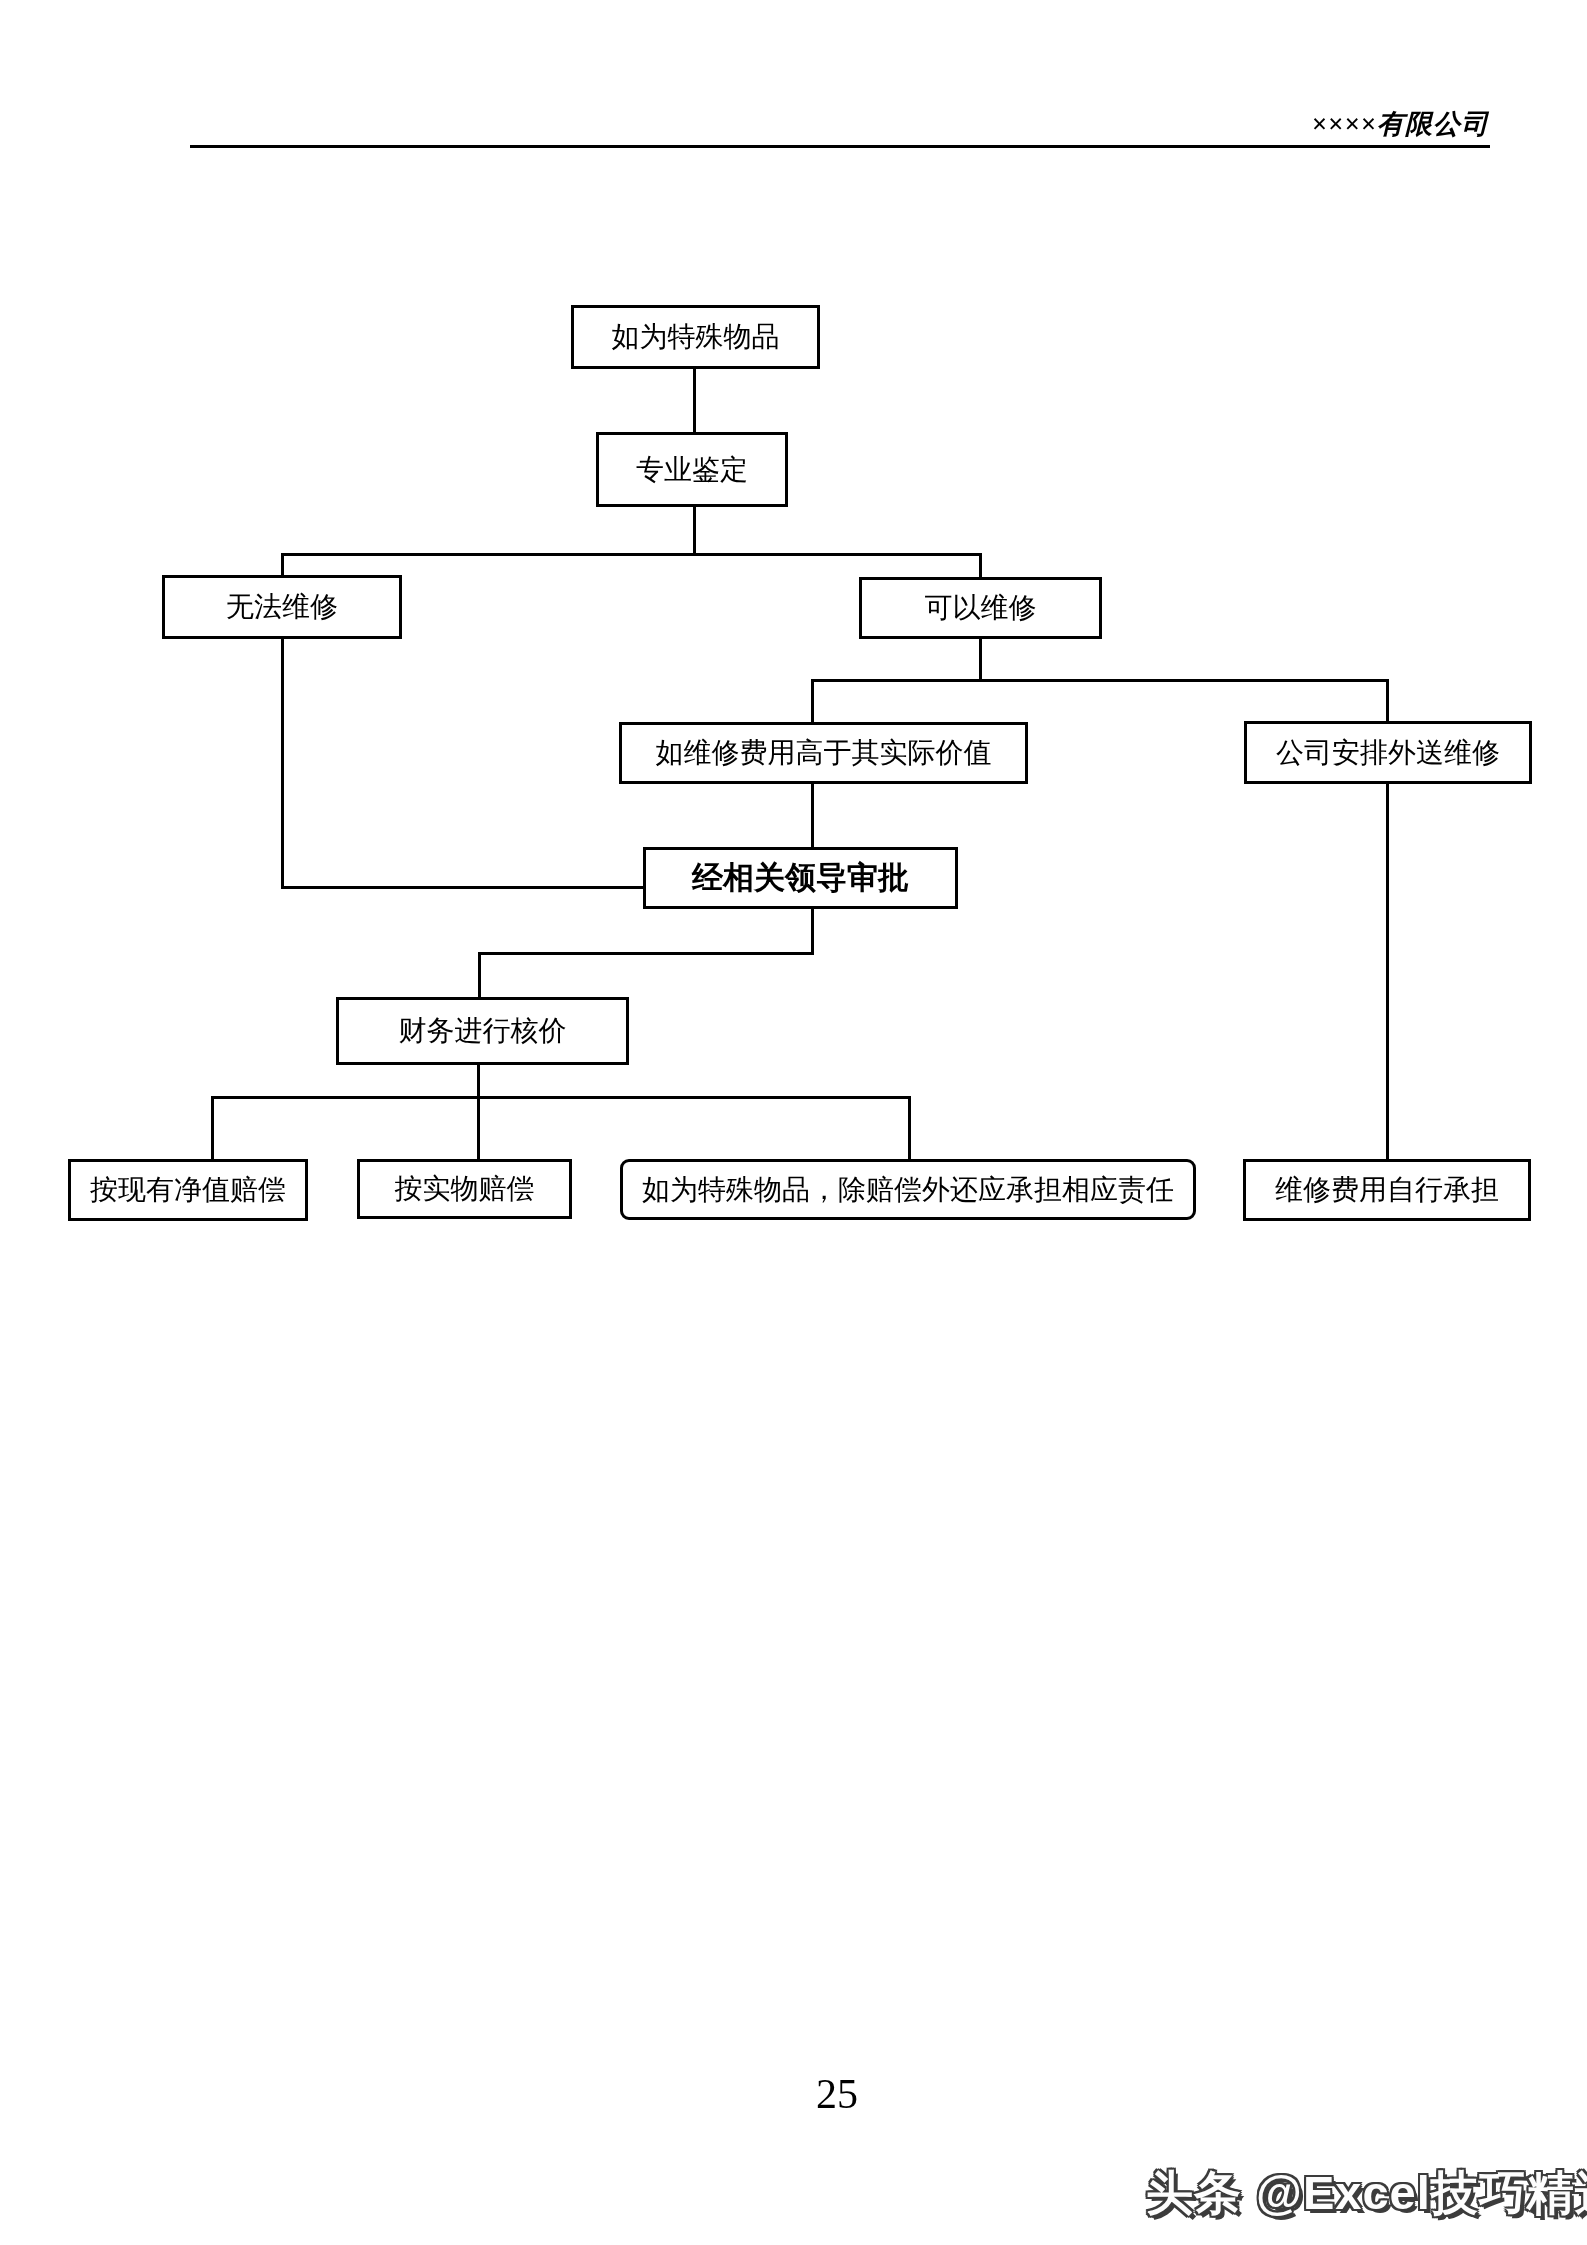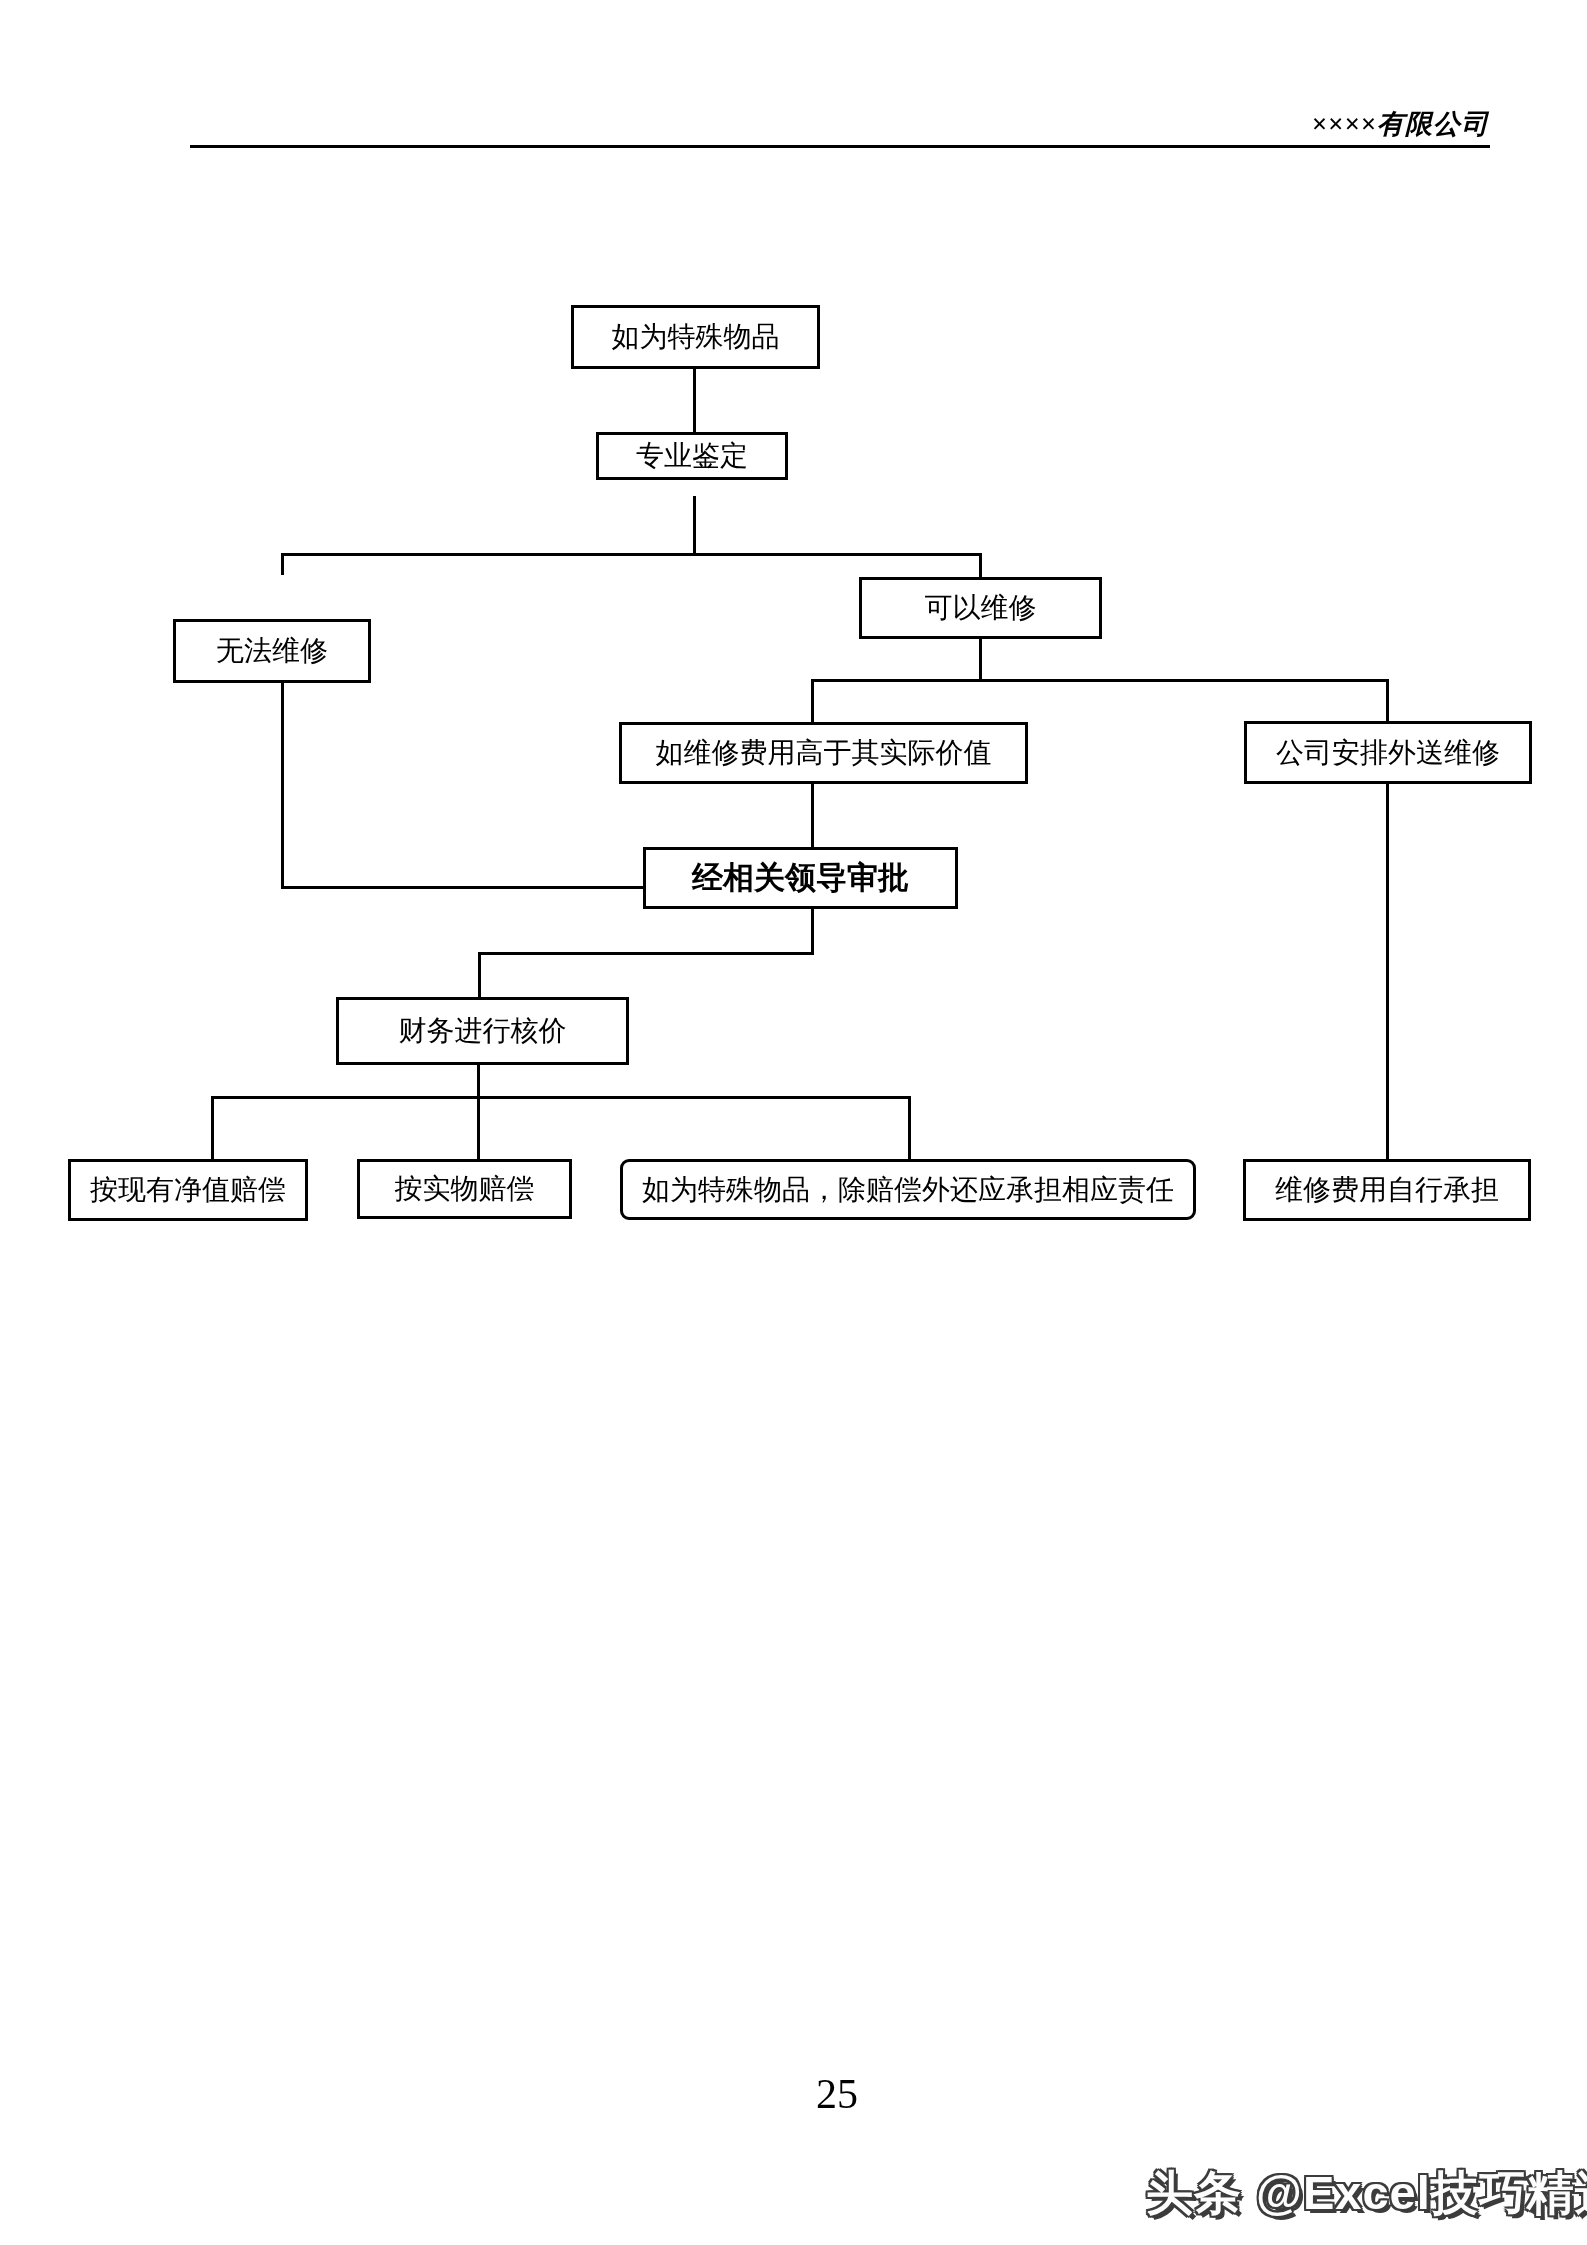--- a/index.html
+++ b/index.html
@@ -118,22 +118,22 @@
   <div class="line" style="left:811px;  top:909px;  width:3px;   height:46px;"></div>
   <div class="line" style="left:478px;  top:952px;  width:336px; height:3px;"></div>
   <div class="line" style="left:478px;  top:952px;  width:3px;   height:45px;"></div>
   <div class="line" style="left:477px;  top:1065px; width:3px;   height:96px;"></div>
   <div class="line" style="left:211px;  top:1096px; width:700px; height:3px;"></div>
   <div class="line" style="left:211px;  top:1096px; width:3px;   height:63px;"></div>
   <div class="line" style="left:908px;  top:1096px; width:3px;   height:63px;"></div>
   <div class="line" style="left:1386px; top:784px;  width:3px;   height:375px;"></div>
 
   <div class="node" style="left:571px;  top:305px;  width:249px; height:64px;">如为特殊物品</div>
-  <div class="node" style="left:596px;  top:432px;  width:192px; height:48px;">专业鉴定</div>
-  <div class="node" style="left:173px;  top:575px;  width:198px; height:64px;margin-top:44px;">无法维修</div>
+  <div class="node" style="left:596px;  top:432px;  width:192px; height:75px;">专业鉴定</div>
+  <div class="node" style="left:162px;  top:575px;  width:240px; height:64px;">无法维修</div>
   <div class="node" style="left:859px;  top:577px;  width:243px; height:62px;">可以维修</div>
   <div class="node" style="left:619px;  top:722px;  width:409px; height:62px;">如维修费用高于其实际价值</div>
   <div class="node" style="left:1244px; top:721px;  width:288px; height:63px;">公司安排外送维修</div>
   <div class="node bold" style="left:643px; top:847px; width:315px; height:62px;">经相关领导审批</div>
   <div class="node" style="left:336px;  top:997px;  width:293px; height:68px;">财务进行核价</div>
   <div class="node" style="left:68px;   top:1159px; width:240px; height:62px;">按现有净值赔偿</div>
   <div class="node" style="left:357px;  top:1159px; width:215px; height:60px;">按实物赔偿</div>
   <div class="node" style="left:620px;  top:1159px; width:576px; height:61px;border-radius:9px;">如为特殊物品，除赔偿外还应承担相应责任</div>
   <div class="node" style="left:1243px; top:1159px; width:288px; height:62px;">维修费用自行承担</div>
 

